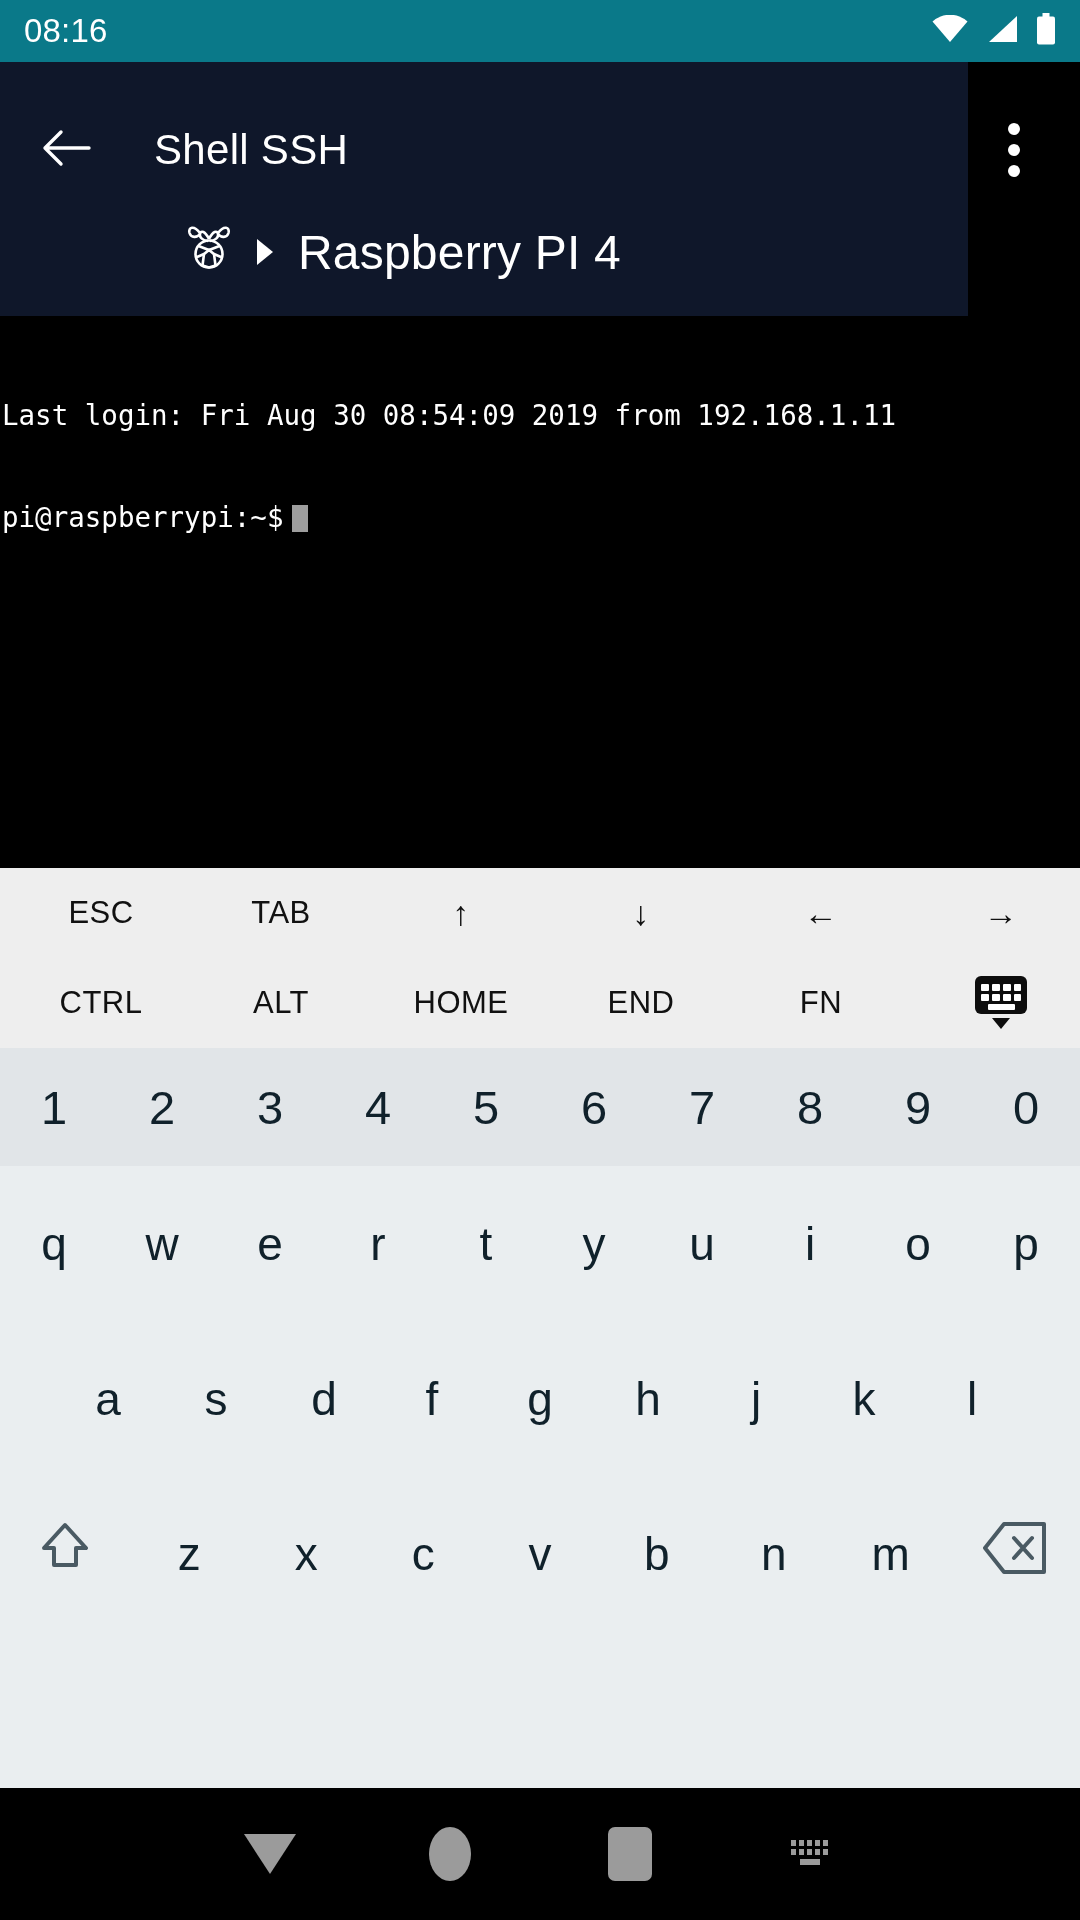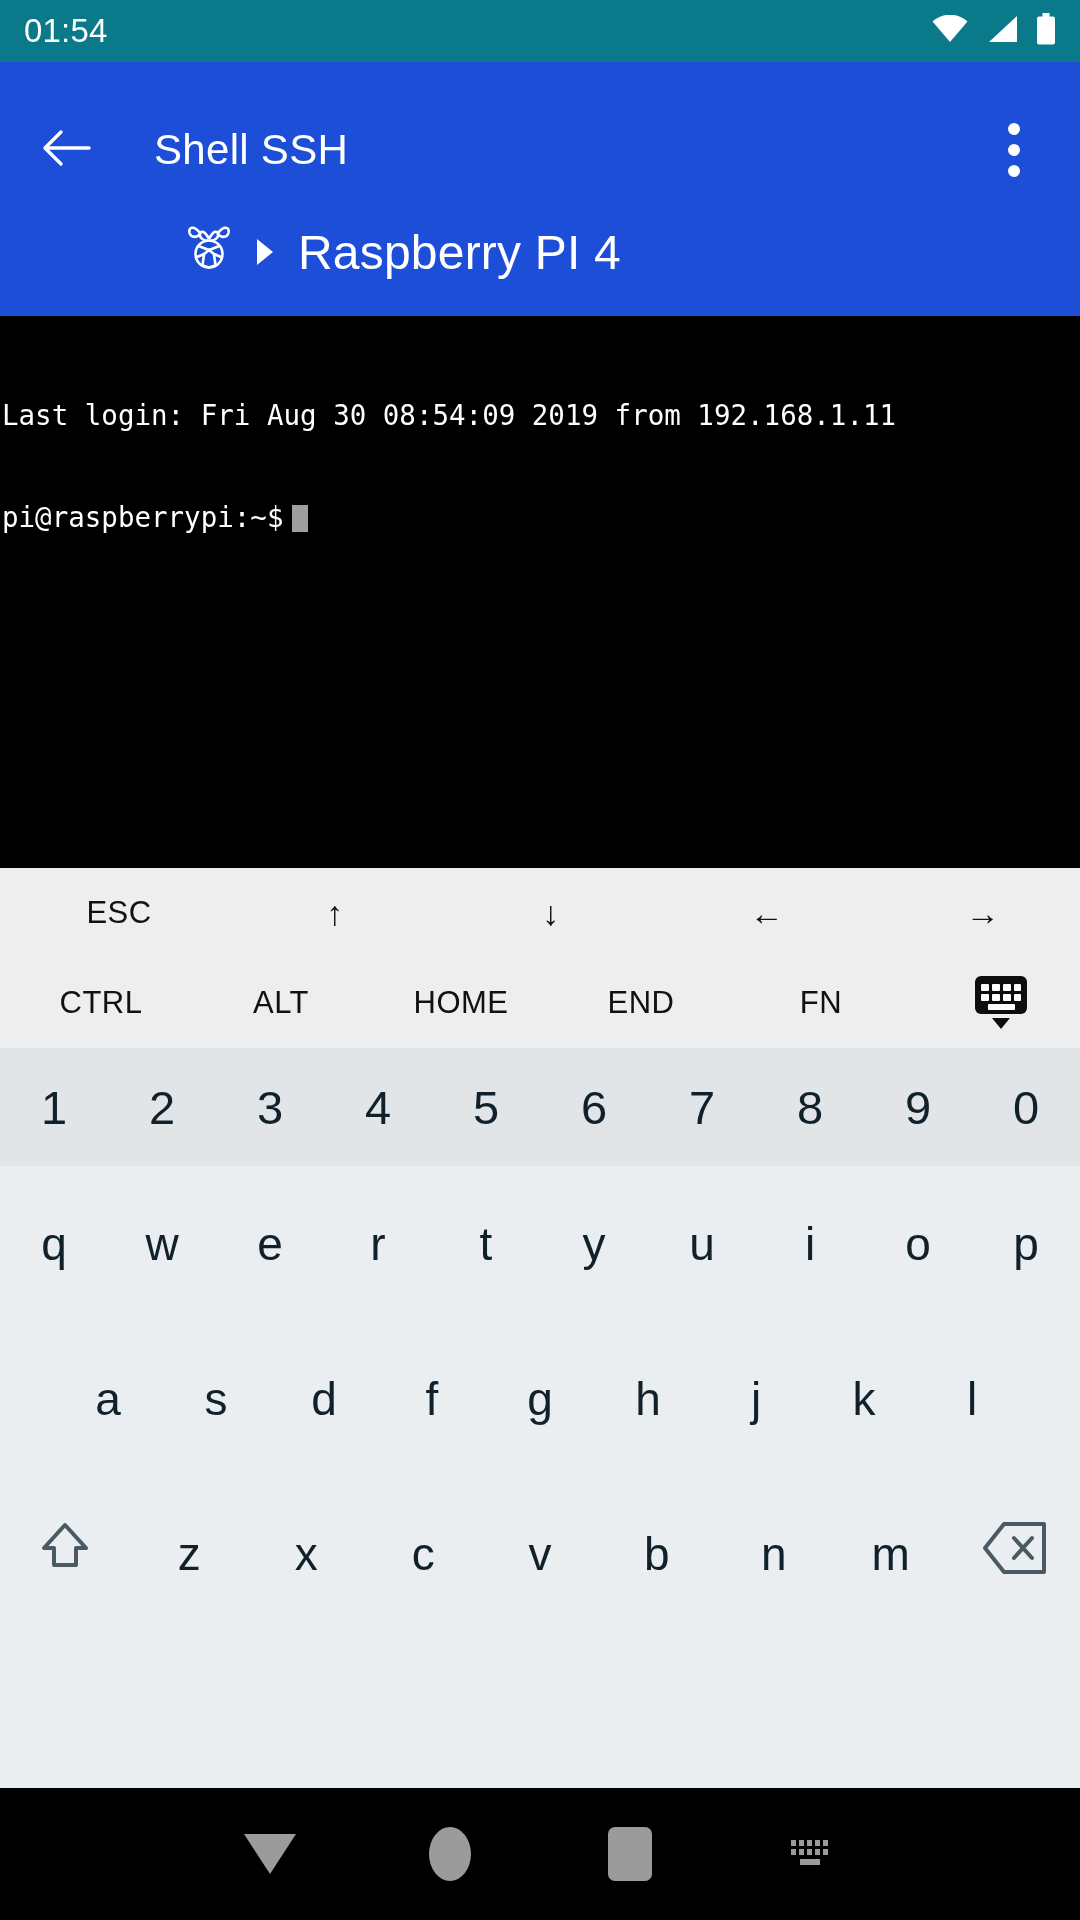--- a/index.html
+++ b/index.html
@@ -12,22 +12,22 @@
   .statusbar{
     position:absolute; left:0; top:0; width:1080px; height:62px;
     background:#0a7989; display:flex; align-items:center;
     padding:0 24px; color:#fff;
   }
   .status-time{ font-size:33px; letter-spacing:.2px; font-weight:400; }
   .status-icons{ margin-left:auto; display:flex; align-items:center; gap:18px; }
 
   
   .appbar{
-    position:absolute; left:0; top:62px; width:1080px; height:254px;
-    background:#1d4ed8; color:#fff;
+    position:absolute; left:0; top:62px; width:968px; height:254px;
+    background:#0f172a; color:#fff;
   }
   .appbar-row{
     position:absolute; left:0; top:40px; width:1080px; height:96px;
     display:flex; align-items:center; padding:0 36px;
   }
   .back-btn{ width:60px; height:60px; display:flex; align-items:center; justify-content:center; }
   .appbar-title{
     font-size:42px; font-weight:400; margin-left:58px; letter-spacing:.3px;
     white-space:nowrap;
   }
@@ -115,21 +115,21 @@
   .nav-circ{ width:42px;height:54px;border-radius:50%;background:#9b9b9b; }
   .nav-sq{ width:44px;height:54px;border-radius:7px;background:#9b9b9b; }
   .nav-kbd{ display:flex; }
 </style>
 </head>
 <body>
 
 <div id="screen">
 
   <div class="statusbar">
-    <div class="status-time">01:54</div>
+    <div class="status-time">08:16</div>
     <div class="status-icons">
       <span>
         <svg width="36" height="28" viewBox="0 0 36 28">
             <path d="M18 27 L0.5 6.5 A26 26 0 0 1 35.5 6.5 Z" fill="#fff"></path>
           </svg>
       </span>
       <span>
         <svg width="32" height="28" viewBox="0 0 32 28">
             <path d="M31 1 L31 27 L3 27 Z" fill="#fff"></path>
           </svg>
@@ -186,20 +186,21 @@
   </div>
 
   <div class="terminal">
     <div class="term-line">Last login: Fri Aug 30 08:54:09 2019 from 192.168.1.11</div>
     <div class="term-line"><span>pi@raspberrypi:~$</span><span class="term-cursor"></span></div>
   </div>
 
   <div class="fnbar">
     <div class="fnrow">
       <div class="fnkey">ESC</div>
+      <div class="fnkey">TAB</div>
       <div class="fnkey arrow">↑</div>
       <div class="fnkey arrow">↓</div>
       <div class="fnkey arrow">←</div>
       <div class="fnkey arrow">→</div>
     </div>
     <div class="fnrow">
       <div class="fnkey">CTRL</div>
       <div class="fnkey">ALT</div>
       <div class="fnkey">HOME</div>
       <div class="fnkey">END</div>

